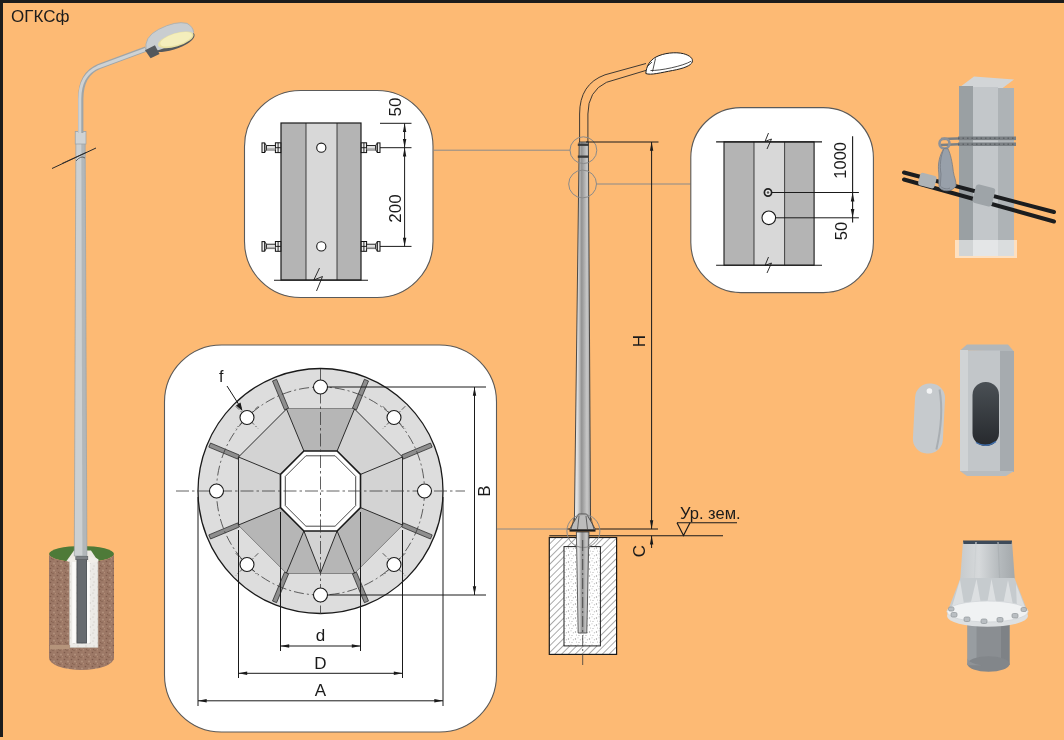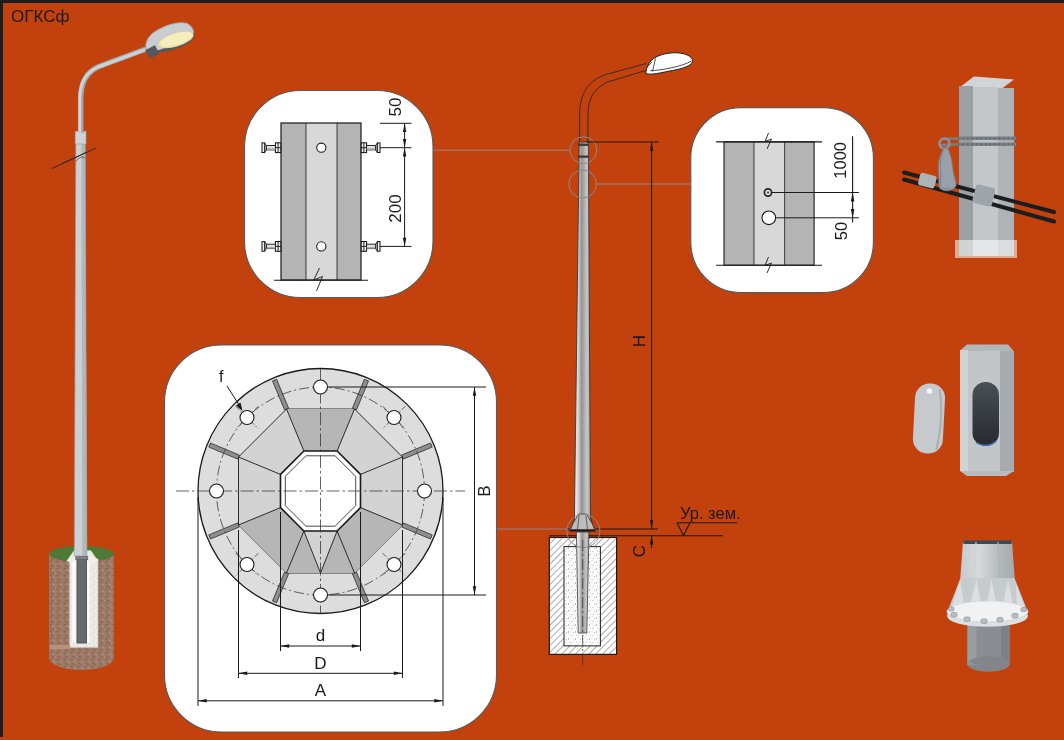--- a/index.html
+++ b/index.html
@@ -1,16 +1,16 @@
 <!DOCTYPE html>
 <html><head>
 <meta charset="utf-8">
 <style>
 html,body{margin:0;padding:0;background:#fff;}
-#page{position:relative;width:1064px;height:740px;overflow:hidden;background:#c2410c;
+#page{position:relative;width:1064px;height:740px;overflow:hidden;background:#fdba74;
 font-family:"Liberation Sans", sans-serif;}
 svg{display:block;}
 </style>
 </head>
 <body>
 <div id="page">
 <svg width="1064" height="740" viewBox="0 0 1064 740">
 <defs>
 <linearGradient id="poleG" x1="0" y1="0" x2="1" y2="0">
  <stop offset="0" stop-color="#ededed"></stop>

